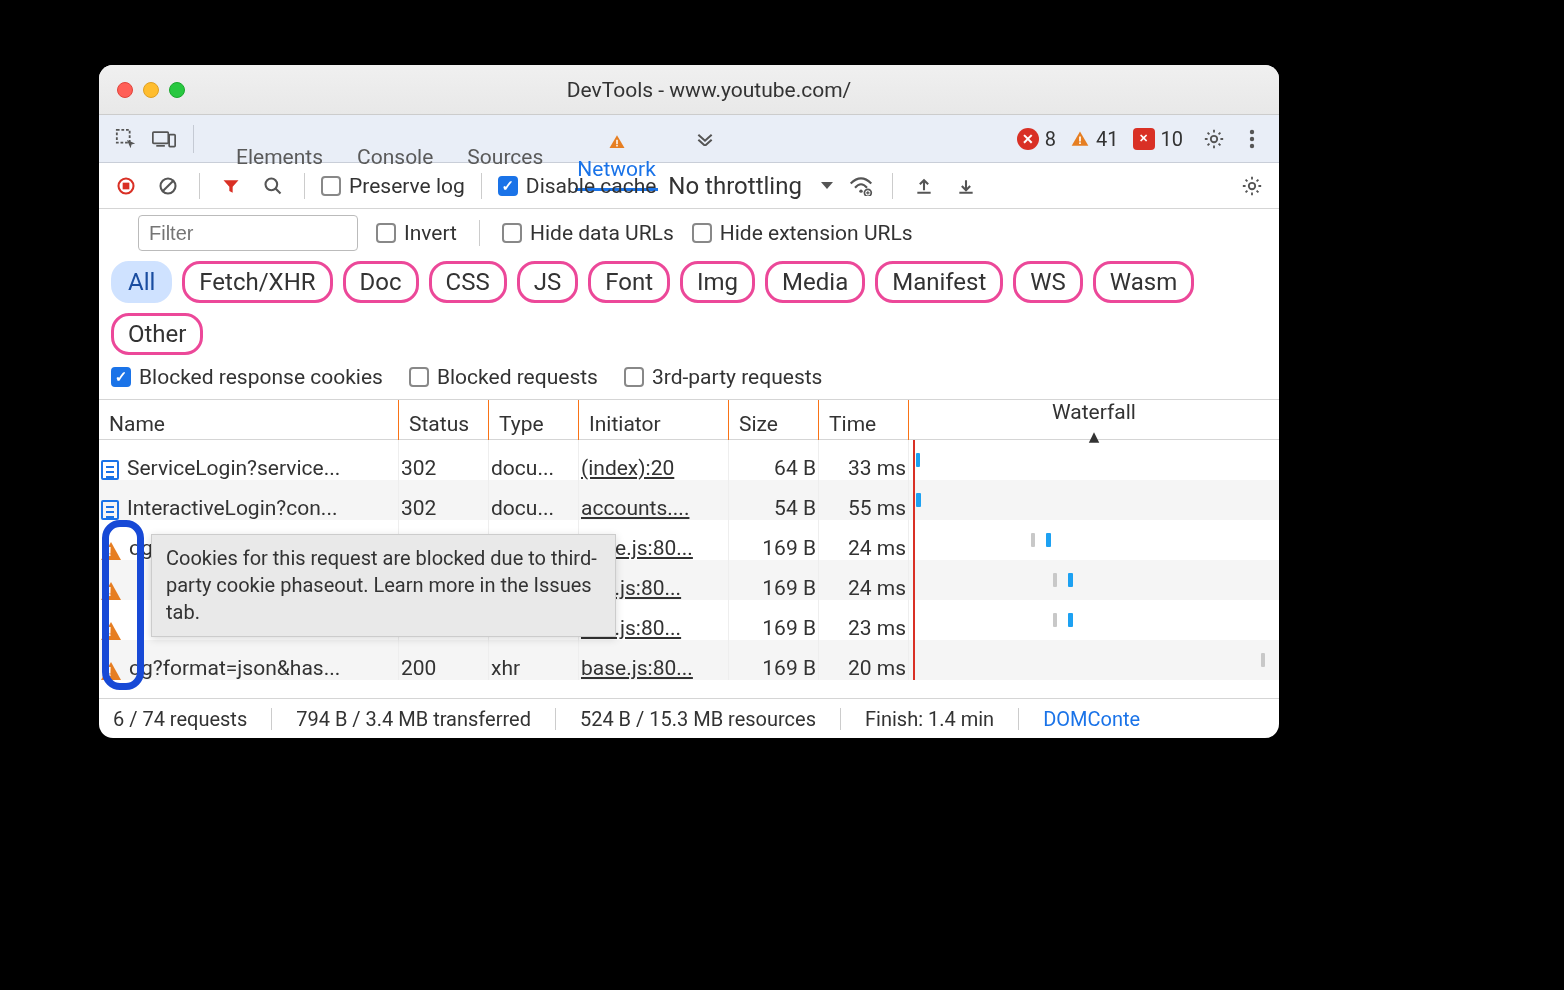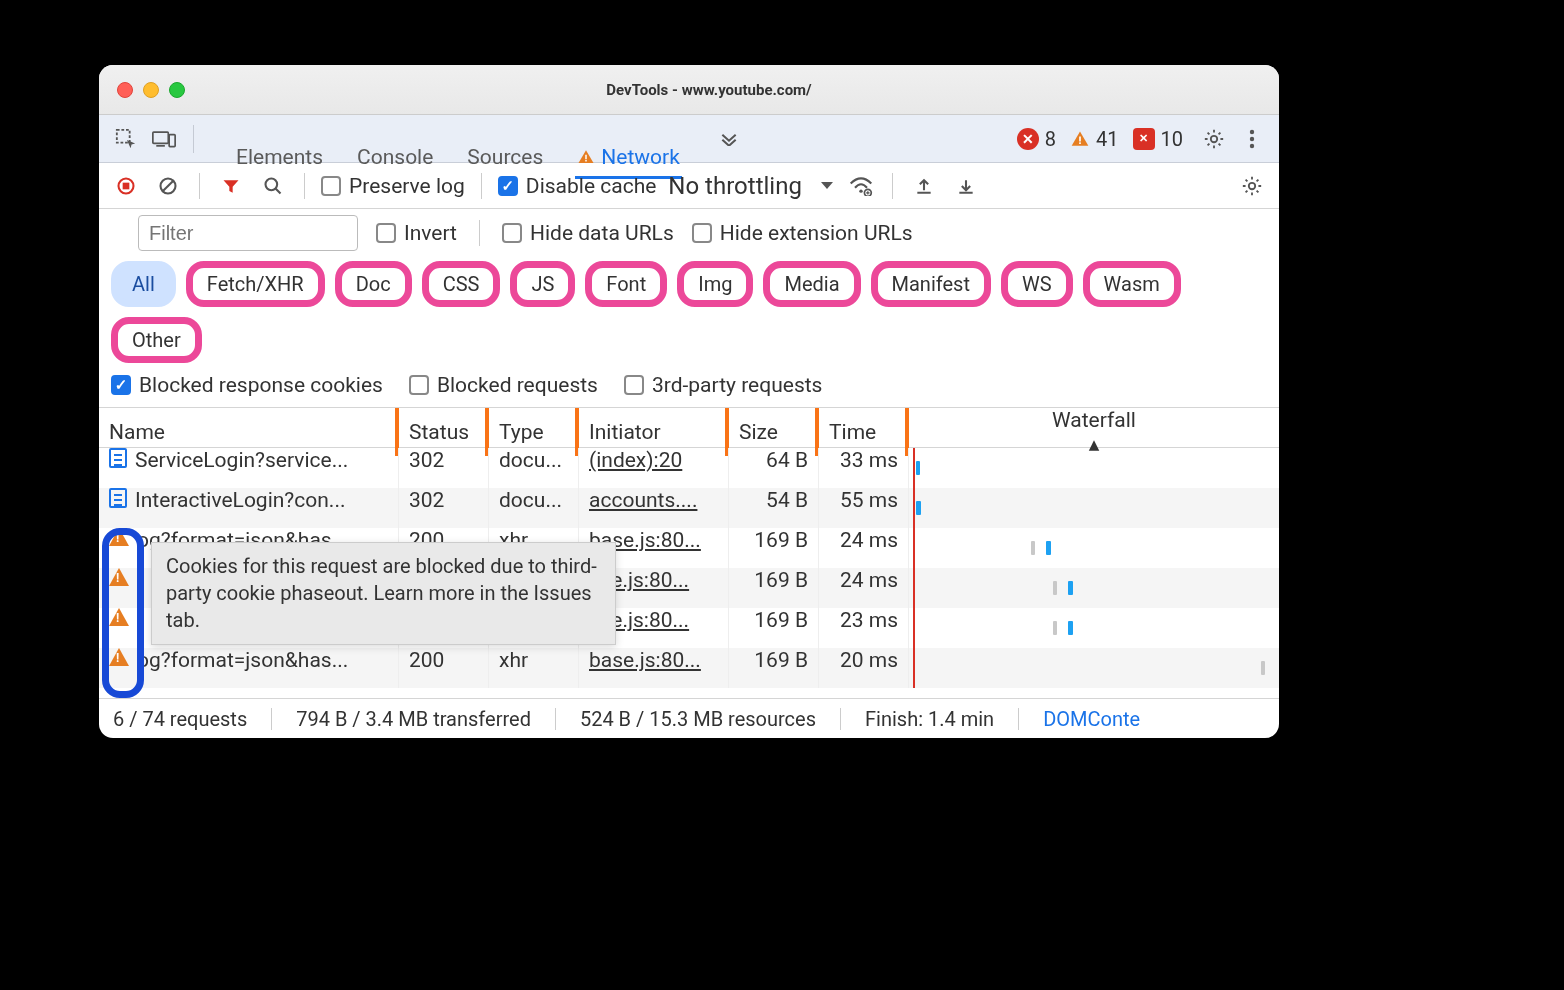--- a/index.html
+++ b/index.html
@@ -32,40 +32,40 @@
     display: flex;
     align-items: center;
     position: relative;
     flex: 0 0 auto;
   }
   .traffic { display:flex; gap:10px; margin-left:18px; }
   .dot { width:16px; height:16px; border-radius:50%; }
   .dot.red { background:#ff5f57; border:1px solid #e1443b; }
   .dot.yellow { background:#ffbd2e; border:1px solid #dfa023; }
   .dot.green { background:#28c840; border:1px solid #1ba82e; }
-  .title { position:absolute; left:0; right:0; text-align:center; font-weight:700; font-size:15px; color:#333; pointer-events:none;padding-left:40px;}
+  .title { position:absolute; left:0; right:0; text-align:center; font-weight:400; font-size:21px; color:#333; pointer-events:none;padding-left:40px;}
   .tabbar {
     height: 48px;
     background:#e9eef7;
     border-bottom: 1px solid #c9ced8;
     display:flex;
     align-items:center;
     padding: 0 10px;
     gap: 4px;
     flex: 0 0 auto;
   }
   .tabbar .icon-btn {
     width:34px; height:34px;
     display:flex; align-items:center; justify-content:center;
     color:#555;
     border-radius:4px;
   }
   .tabbar .tabs { display:flex; gap:30px; margin-left:28px; align-items:center; }
   .tabbar .tab { color:#5a5a5a; font-size:21px; padding: 10px 2px; cursor:pointer; display:flex; align-items:center; gap:6px;margin-top:36px;}
-  .tabbar .tab.active { color:#1a73e8; border-bottom: 3px solid #1a73e8; padding-bottom:7px;}
+  .tabbar .tab.active { color:#1a73e8; border-bottom: 3px solid #1a73e8; padding-bottom:7px;flex-direction:column;}
   .warn-tri { width:18px; height:18px; }
   .spacer { flex:1; }
   .counts { display:flex; gap:14px; align-items:center; margin-right:10px; }
   .count-pill { display:flex; align-items:center; gap:6px; font-size:20px; color:#333;}
   .count-pill .badge { width:22px; height:22px; border-radius:50%; display:flex; align-items:center; justify-content:center; color:#fff; font-size:14px; font-weight:700;}
   .badge.error { background:#d93025; }
   .badge.msg { background:#d93025; border-radius:4px; }
   .toolbar {
     display:flex; align-items:center; gap:12px;
     padding: 6px 12px;
@@ -98,24 +98,24 @@
     border:1px solid #bbb; border-radius:4px;
     padding: 0 10px; font-size:20px; color:#888;
   }
   .chips-row {
     display:flex; align-items:center; gap:10px;
     padding: 4px 12px 6px;
     flex-wrap:wrap;
     flex: 0 0 auto;
   }
   .chip {
-    border:7px solid #ec4899;
+    border:3px solid #ec4899;
     border-radius: 18px;
     padding: 4px 14px;
-    font-size:20px; color:#333;
+    font-size:24px; color:#333;
     cursor:pointer;
     background:#fff;
   }
   .chip.active { background:#cfe2ff; border-color:#cfe2ff; color:#1a4da0; }
   .checks-row {
     display:flex; align-items:center; gap:26px;
     padding: 4px 12px 10px;
     border-bottom:1px solid #d5d5d5;
     flex: 0 0 auto;
   }
@@ -127,28 +127,28 @@
     display:grid;
     grid-template-columns: 300px 90px 90px 150px 90px 90px 1fr;
     align-items:center;
   }
   .thead {
     height:40px;
     border-bottom:1px solid #d5d5d5;
     color:#333;
     flex:0 0 auto;
   }
-  .thead > div { padding: 0 10px; border-right:4px solid #f97316; height:100%; display:flex; align-items:center;}
+  .thead > div { padding: 0 10px; border-right:1px solid #f97316; height:100%; display:flex; align-items:center;}
   .thead > div:last-child { border-right:none; justify-content:space-between;flex-direction:column;}
   .tbody { flex:1; overflow:hidden; position:relative;}
   .trow {
     height:40px;
   }
   .trow.even { background:#f5f5f5; }
-  .trow > div { padding: 0 10px; overflow:hidden; text-overflow:ellipsis; white-space:nowrap; border-right:1px solid #eee; height:100%; display:flex; align-items:flex-start; gap:8px;}
+  .trow > div { padding: 0 2px; overflow:hidden; text-overflow:ellipsis; white-space:nowrap; border-right:1px solid #eee; height:100%; display:flex; align-items:flex-end; gap:8px;}
   .trow > div:last-child { border-right:none; position:relative;}
   .num { justify-content:flex-end !important; }
   .link { text-decoration: underline; color:#333;}
   .doc-icon {
     width:18px; height:20px; border:2px solid #1a73e8; border-radius:2px;
     position:relative; flex:0 0 auto;
   }
   .doc-icon::before, .doc-icon::after {
     content:""; position:absolute; left:3px; right:3px; height:2px; background:#1a73e8;
   }

